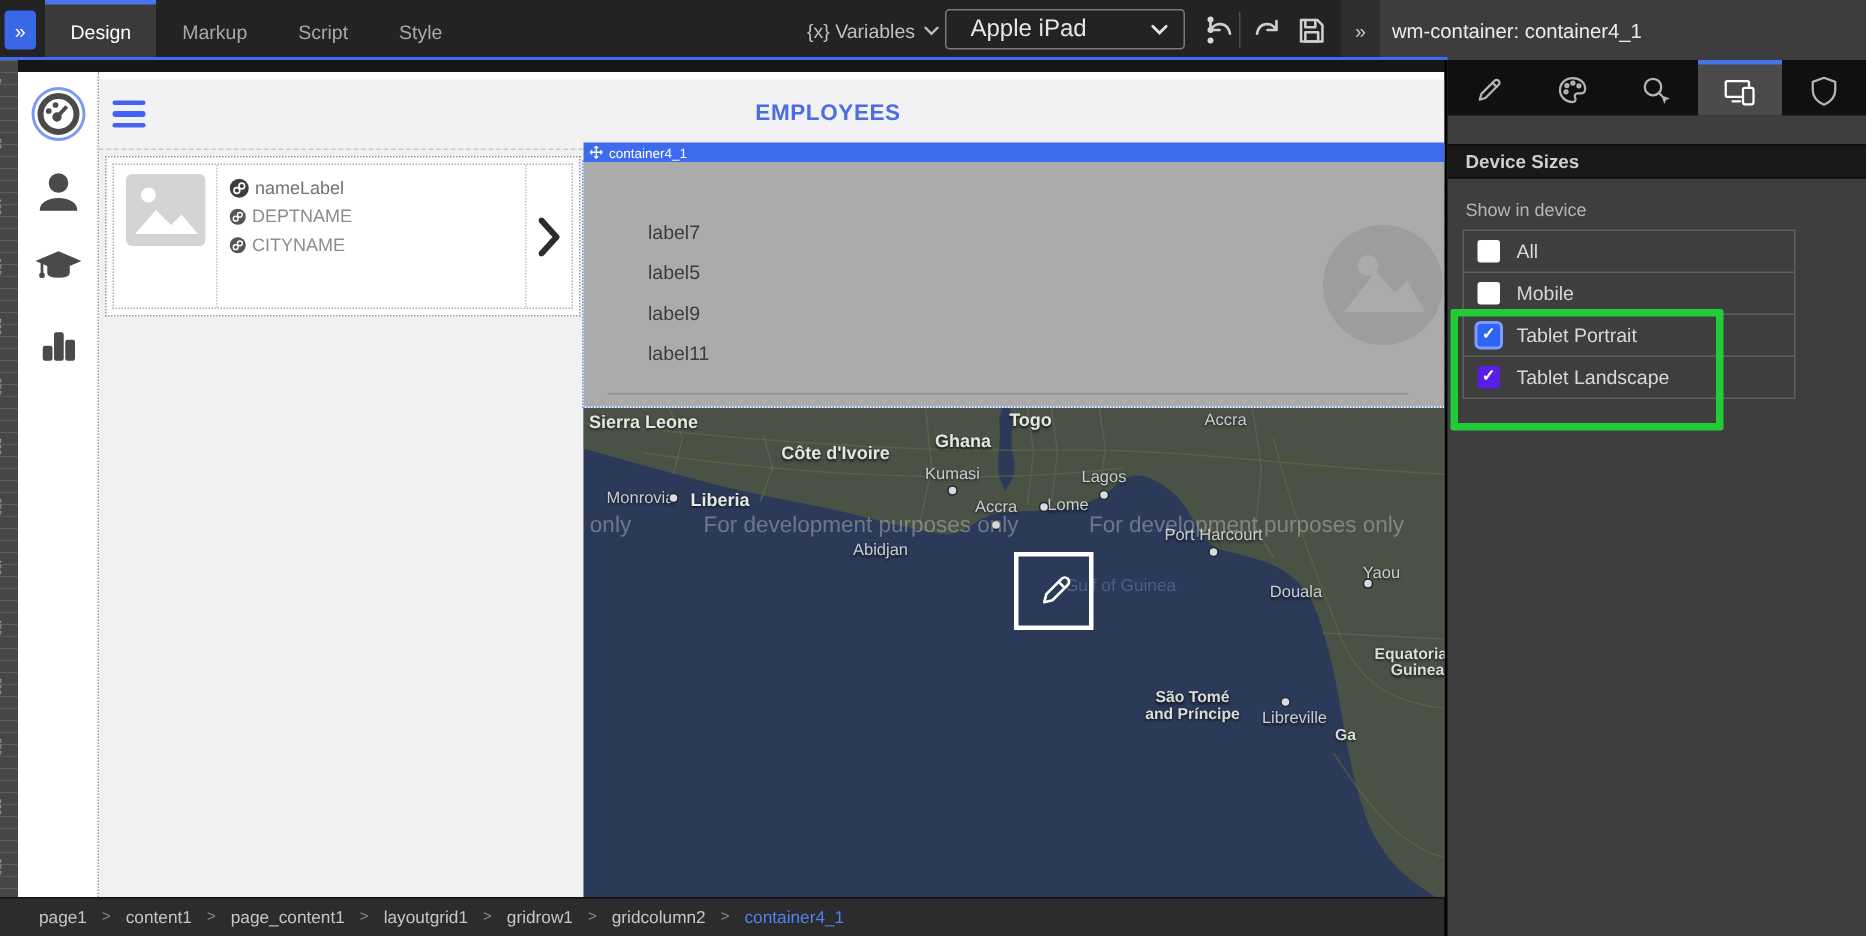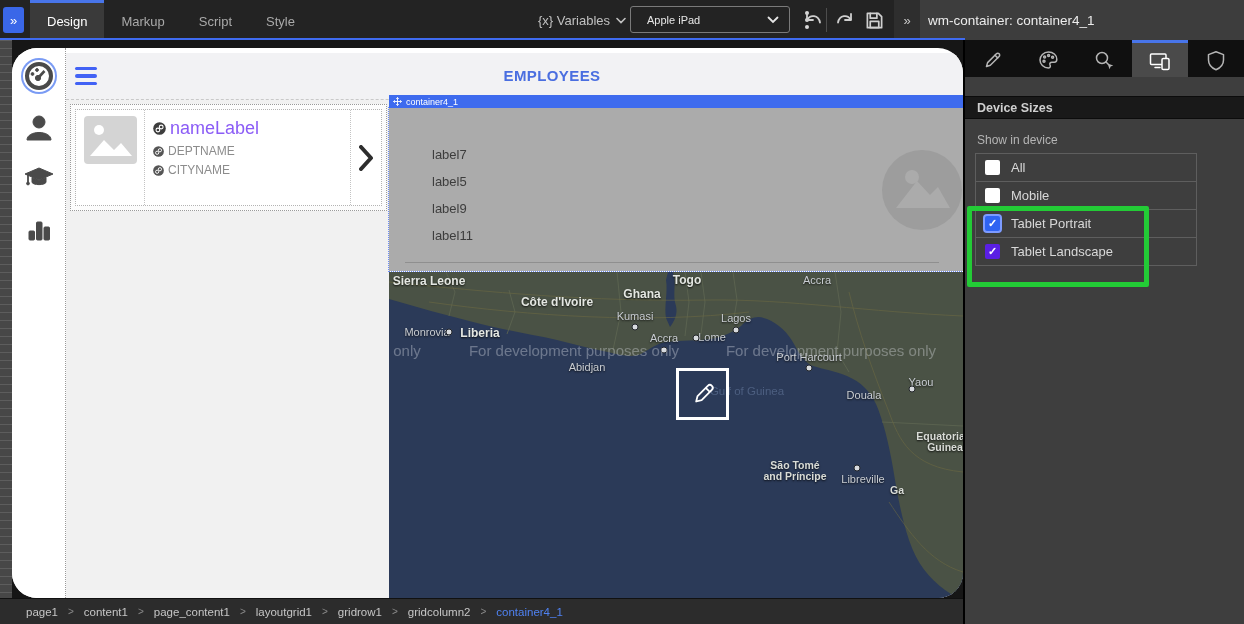--- a/index.html
+++ b/index.html
@@ -11,36 +11,36 @@
   .topbar{position:absolute;left:0;top:0;width:1244px;height:40px;background:#232323;}
   .topbar-underline{position:absolute;left:0;top:38px;width:965px;height:2px;background:#3f6bf0;z-index:3;}
   .collapse-btn{position:absolute;left:3px;top:7px;width:21px;height:26px;background:#3a67e8;border-radius:3px;
       color:#fff;font-size:13px;display:flex;align-items:center;justify-content:center;cursor:pointer;}
   .main-tabs{position:absolute;left:30px;top:0;height:40px;display:flex;}
   .main-tab{height:40px;padding:0 17px;display:flex;align-items:center;color:#a9a9a9;font-size:13px;
       box-sizing:border-box;border-top:3px solid transparent;}
   .main-tab.active{background:#3a3a3a;color:#fff;border-top:3px solid #4875ea;}
   .variables{position:absolute;left:538px;top:0;height:40px;display:flex;align-items:center;gap:6px;color:#c0c0c0;font-size:13px;}
   .dev-select{position:absolute;left:630px;top:6px;width:160px;height:27px;background:#232323;border:1px solid #7a7a7a;
-      border-radius:3px;display:flex;align-items:center;color:#e6e6e6;font-size:11px;padding:0 10px 0 16px;box-sizing:border-box;justify-content:space-between;}
+      border-radius:3px;display:flex;align-items:center;color:#e6e6e6;font-size:16px;padding:0 10px 0 16px;box-sizing:border-box;justify-content:space-between;}
   .kebab{position:absolute;left:800px;top:8px;width:14px;height:24px;display:flex;flex-direction:column;align-items:center;justify-content:center;gap:3px;}
   .kebab span{width:4px;height:4px;border-radius:50%;background:#d9d9d9;}
   .tb-divider{position:absolute;left:826px;top:8px;width:1px;height:24px;background:#4d4d4d;}
   .tb-icon{position:absolute;top:7px;width:24px;height:26px;display:flex;align-items:center;justify-content:center;}
   .tb-icon svg{stroke:#cfcfcf;fill:none;stroke-width:1.8;stroke-linecap:round;stroke-linejoin:round;}
   .inspector-head{position:absolute;left:894px;top:0;width:350px;height:40px;background:#3d3d3d;display:flex;align-items:center;}
   .expand-btn{width:26px;height:40px;display:flex;align-items:center;justify-content:center;color:#c9c9c9;font-size:13px;background:#2e2e2e;}
   .inspector-title{color:#ececec;font-size:13.5px;margin-left:8px;}
 
   
   .workspace{position:absolute;left:0;top:40px;width:963px;height:584px;background:#161616;}
   .ruler{position:absolute;left:0;top:0;width:12px;height:558px;background:#474747;
       background-image:repeating-linear-gradient(to bottom,#5d5d5d 0 1px,transparent 1px 8px);}
   .ruler-num{position:absolute;left:1px;color:#a8a8a8;font-size:7px;transform:rotate(90deg);transform-origin:left top;white-space:nowrap;}
-  .canvas{position:absolute;left:12px;top:8px;width:951px;height:550px;background:#ffffff;overflow:hidden;border-radius:25px;}
+  .canvas{position:absolute;left:12px;top:8px;width:951px;height:550px;background:#ffffff;overflow:hidden;}
 
   .leftnav{position:absolute;left:0;top:0;width:54px;height:550px;background:#fff;border-right:1px dotted #9a9a9a;box-sizing:border-box;}
   .nav-icon{position:absolute;left:11px;width:32px;height:32px;display:flex;align-items:center;justify-content:center;}
   .nav-icon svg{fill:#4a4a4a;stroke:#4a4a4a;}
   .nav-icon.focused{border-radius:50%;box-shadow:0 0 0 2px rgba(77,121,240,.75);}
 
   .page-header{position:absolute;left:54px;top:5px;width:897px;height:47px;background:#f2f2f4;border-bottom:1px dashed #c9c9c9;box-sizing:border-box;}
   .hamburger{position:absolute;left:9px;top:13px;width:22px;height:20px;display:flex;flex-direction:column;justify-content:space-between;padding:1px 0;box-sizing:border-box;}
   .hamburger span{height:3.2px;border-radius:2px;background:#4262f5;}
   .page-title{position:absolute;left:486px;top:14px;transform:translateX(-50%);color:#4a6ee0;font-size:15px;font-weight:bold;letter-spacing:.4px;}
@@ -48,21 +48,21 @@
   .columns{position:absolute;left:54px;top:52px;width:897px;height:498px;}
   .col-left{position:absolute;left:0;top:0;width:323px;height:498px;background:#f1f1f1;}
   .col-right{position:absolute;left:323px;top:0;width:574px;height:498px;background:#fff;}
 
   
   .list-widget{position:absolute;left:4px;top:4px;width:317px;height:107px;background:#fcfcfc;border:1px dotted #9a9a9a;box-sizing:border-box;padding:4px;}
   .list-item{width:100%;height:100%;border:1px dotted #b3b3b3;box-sizing:border-box;display:flex;align-items:stretch;background:#fff;}
   .img-cell{width:69px;display:flex;align-items:flex-start;justify-content:center;padding-top:6px;border-right:1px dotted #c3c3c3;box-sizing:border-box;}
   .labels-cell{flex:1;padding:8px 0 0 8px;box-sizing:border-box;display:flex;flex-direction:column;gap:5px;}
   .lbl-row{display:flex;align-items:center;gap:4px;}
-  .lbl-main{font-size:18px;color:#8b5cf6;}
+  .lbl-main{font-size:12px;color:#737373;}
   .lbl-sub{font-size:12px;color:#8c8c8c;}
   .chev-cell{width:31px;display:flex;align-items:center;justify-content:center;border-left:1px dotted #c3c3c3;box-sizing:border-box;}
 
   
   .sel-tag{position:absolute;left:0;top:-5px;width:574px;height:13px;background:#3e6bee;display:flex;align-items:center;gap:4px;
       padding-left:4px;box-sizing:border-box;color:#fff;font-size:9px;z-index:4;}
   .gray-box{position:absolute;left:0;top:8px;width:574px;height:163px;background:#ababab;outline:1px dotted #6b8cf5;}
   .gray-lbl{position:absolute;left:43px;font-size:13px;color:#3d3d3d;}
   .circle-ph{position:absolute;left:493px;top:42px;width:80px;height:80px;}
   .gray-divider{position:absolute;left:16px;right:24px;top:154px;height:1px;background:#8f8f8f;}

